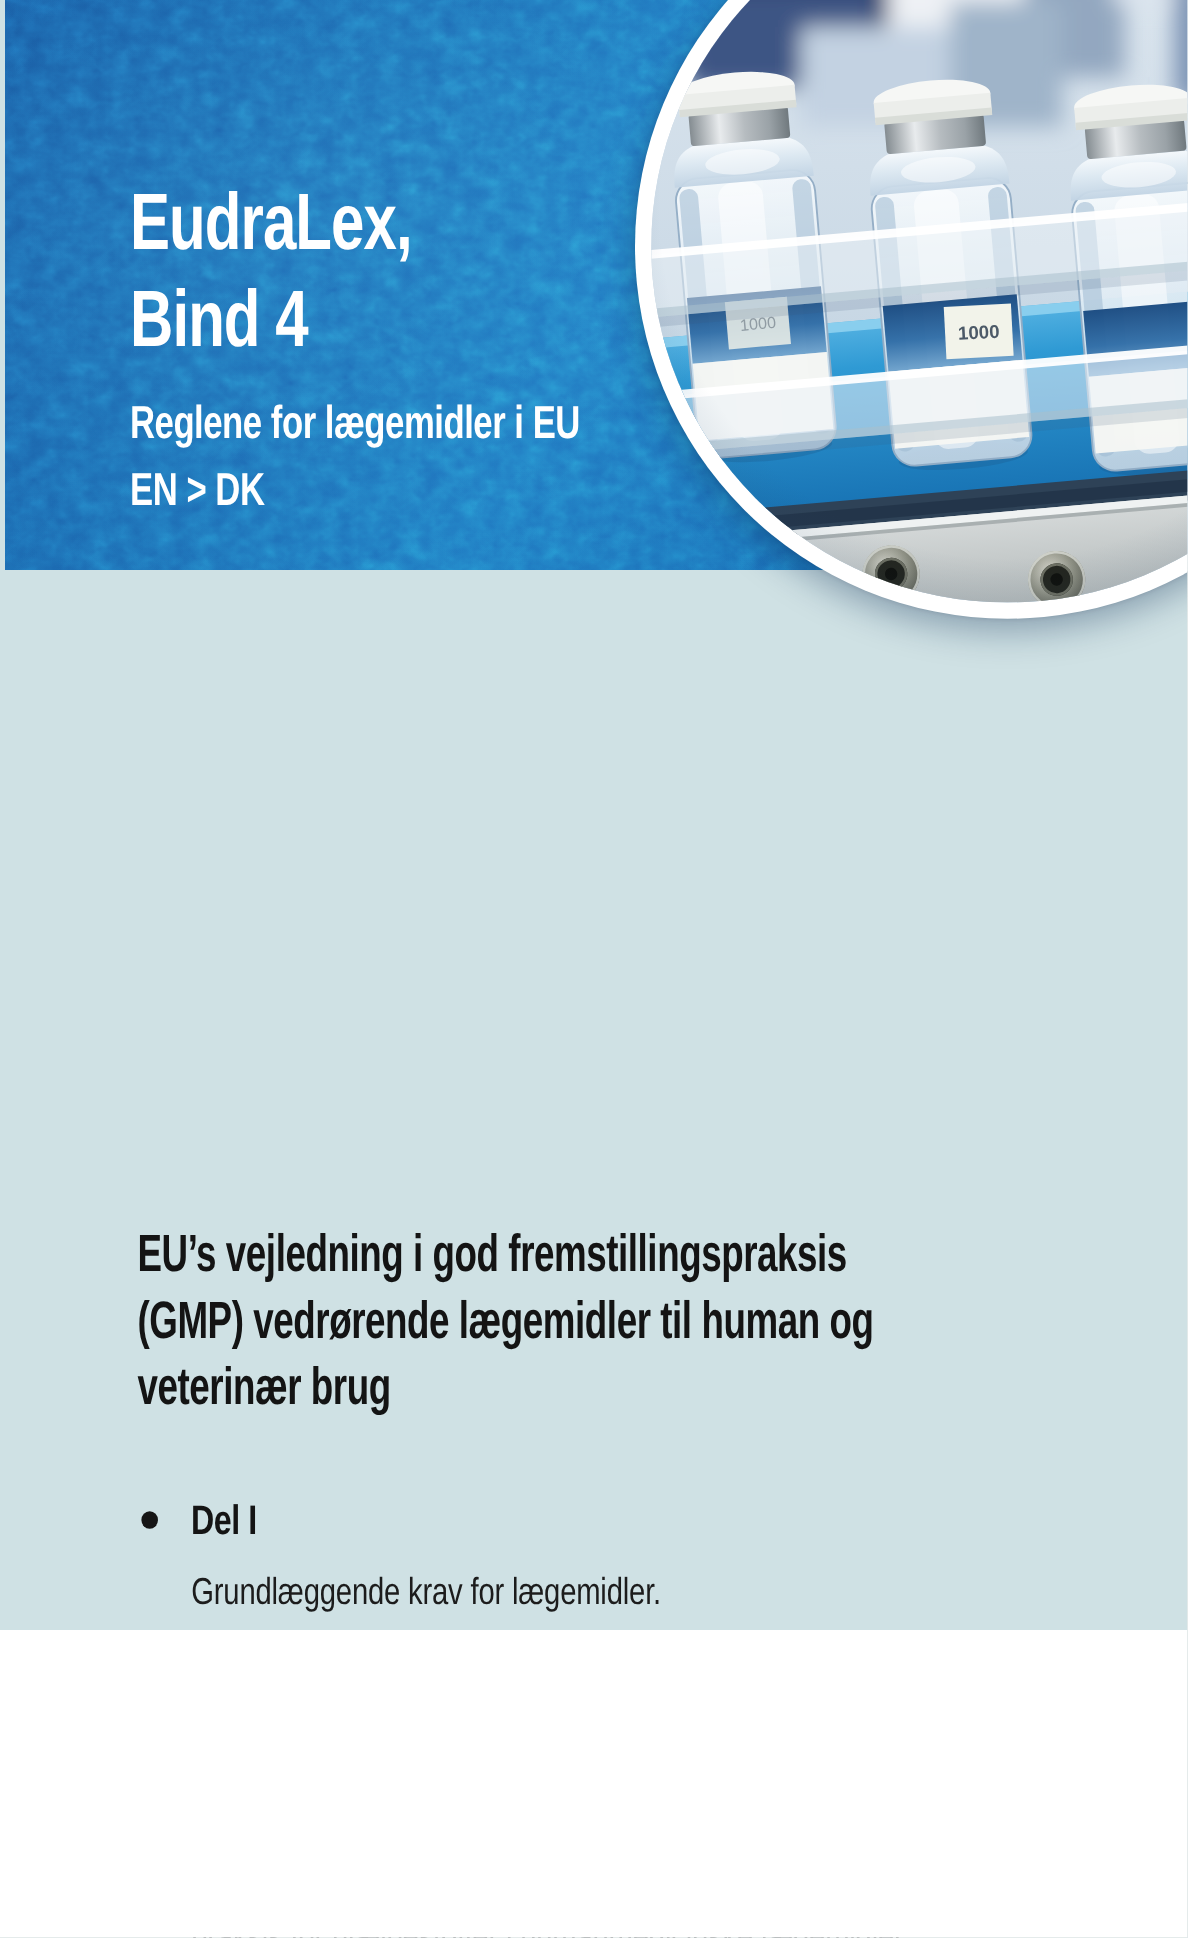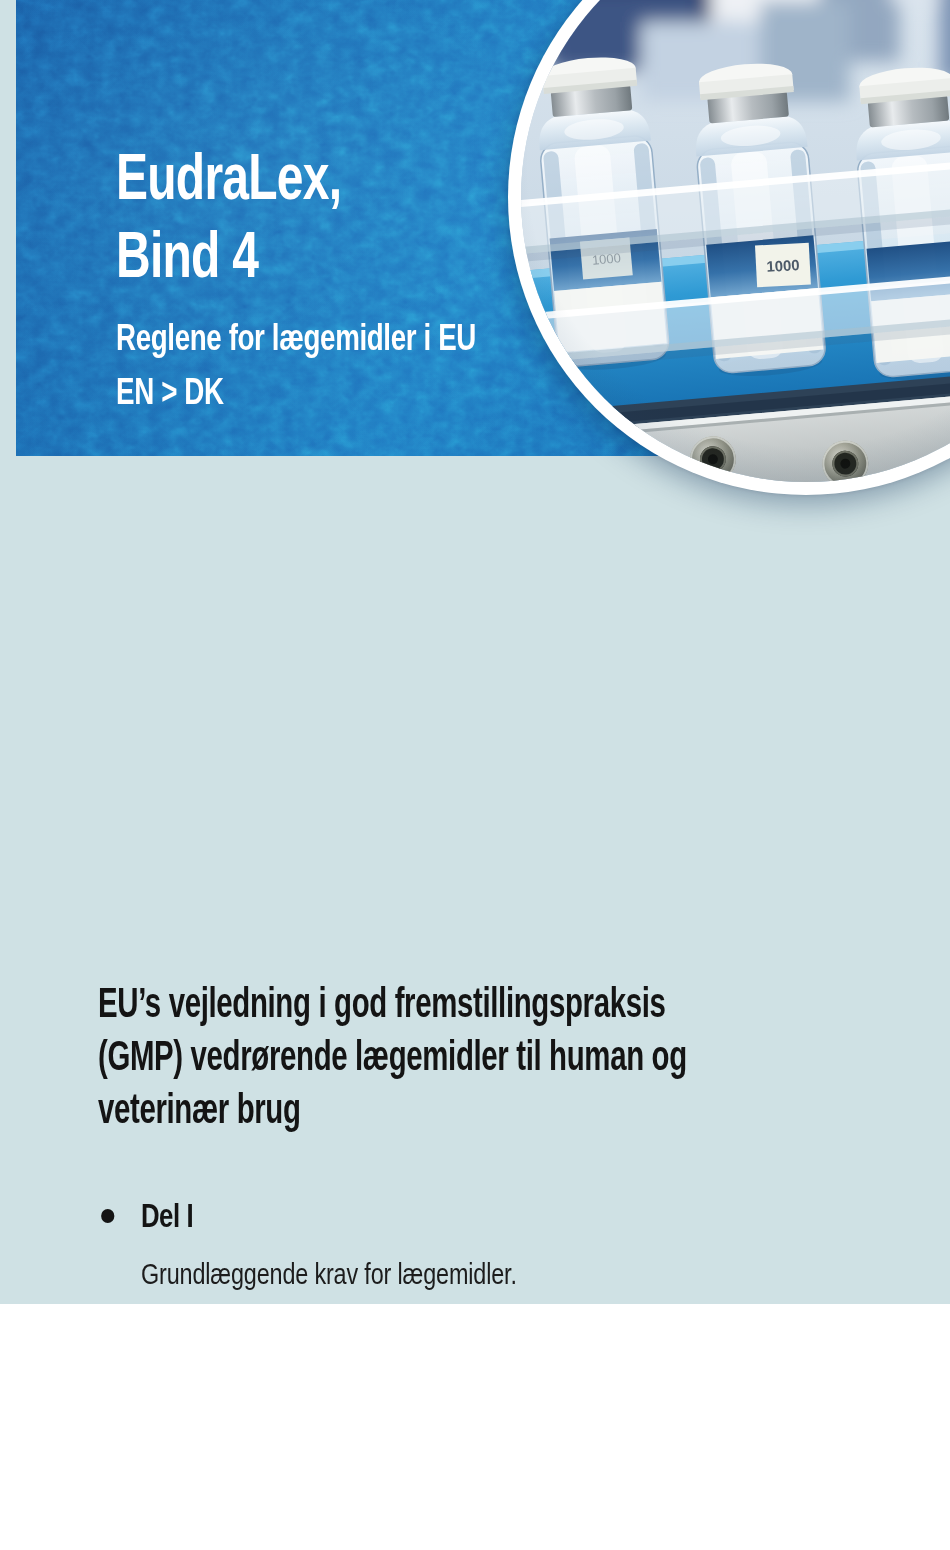--- a/index.html
+++ b/index.html
@@ -3,21 +3,21 @@
 <meta charset="utf-8">
 <style>
   * { margin:0; padding:0; box-sizing:border-box; }
   html,body { background:#e9e9e9; }
   .page {
     position:relative; width:950px; height:1550px; overflow:hidden;
     background:#cfe1e4; font-family:"Liberation Sans", sans-serif;
   }
   
   .header {
-    position:absolute; top:0; left:16px; width:856px; height:456px;
+    position:absolute; top:0; left:4px; width:856px; height:456px;
     background:
       radial-gradient(150% 130% at 30% 35%, rgba(60,150,215,.25), rgba(0,0,0,0) 60%),
       linear-gradient(118deg, #15569e 0%, #1b6ab2 30%, #1e77c0 55%, #1a6db6 80%, #1766ad 100%);
   }
   .texture { position:absolute; inset:0; mix-blend-mode:overlay; opacity:.55; pointer-events:none; }
   .cond { transform-origin:left top; white-space:nowrap; position:absolute; }
   .title { left:100px; top:138px; transform:scaleX(.75); font-size:64px; line-height:78px;
            font-weight:bold; color:#ffffff; letter-spacing:-1px; }
   .subtitle { left:100px; top:316px; transform:scaleX(.75); font-size:37px; line-height:44px;
            font-weight:bold; color:#ffffff; letter-spacing:-0.5px; }
@@ -25,21 +25,21 @@
            font-weight:bold; color:#ffffff; letter-spacing:-0.5px; }
   
   .photo-ring {
     position:absolute; left:508px; top:-101px; width:596px; height:596px; border-radius:50%;
     background:#ffffff; box-shadow:0 10px 28px rgba(10,40,80,.35), 0 0 4px rgba(0,20,50,.15);
     z-index:5;
   }
   .photo { position:absolute; inset:13px; border-radius:50%; overflow:hidden; background:#c9d8e5; }
   .photo svg { display:block; width:100%; height:100%; }
   
-  .bodysec { position:absolute; top:456px; left:0; width:756px; height:848px; background:#cfe1e4; }
+  .bodysec { position:absolute; top:456px; left:12px; width:756px; height:848px; background:#cfe1e4; }
   .heading { left:98px; top:520px; transform:scaleX(.70); font-size:42px; line-height:53px;
              font-weight:bold; color:#141414; letter-spacing:-0.5px; }
   .heading div { white-space:nowrap; }
   .sec-row { display:flex; align-items:center; height:44px; transform:scaleX(.78); transform-origin:left top; }
   .sec-row.r1 { position:absolute; left:98px; top:738px; }
   .sec-row.r2 { position:absolute; left:98px; top:932px; }
   .bullet { width:17px; height:14px; border-radius:50%; background:#151515; margin-left:4px; margin-right:34px; flex:none; }
   .sec-row h3 { font-size:33px; font-weight:bold; color:#141414; letter-spacing:-0.5px; white-space:nowrap; }
   .lines { left:141px; transform:scaleX(.78); font-size:30px; line-height:43px; color:#1c1c1c; letter-spacing:-0.2px; }
   .lines.l1 { top:796px; }

